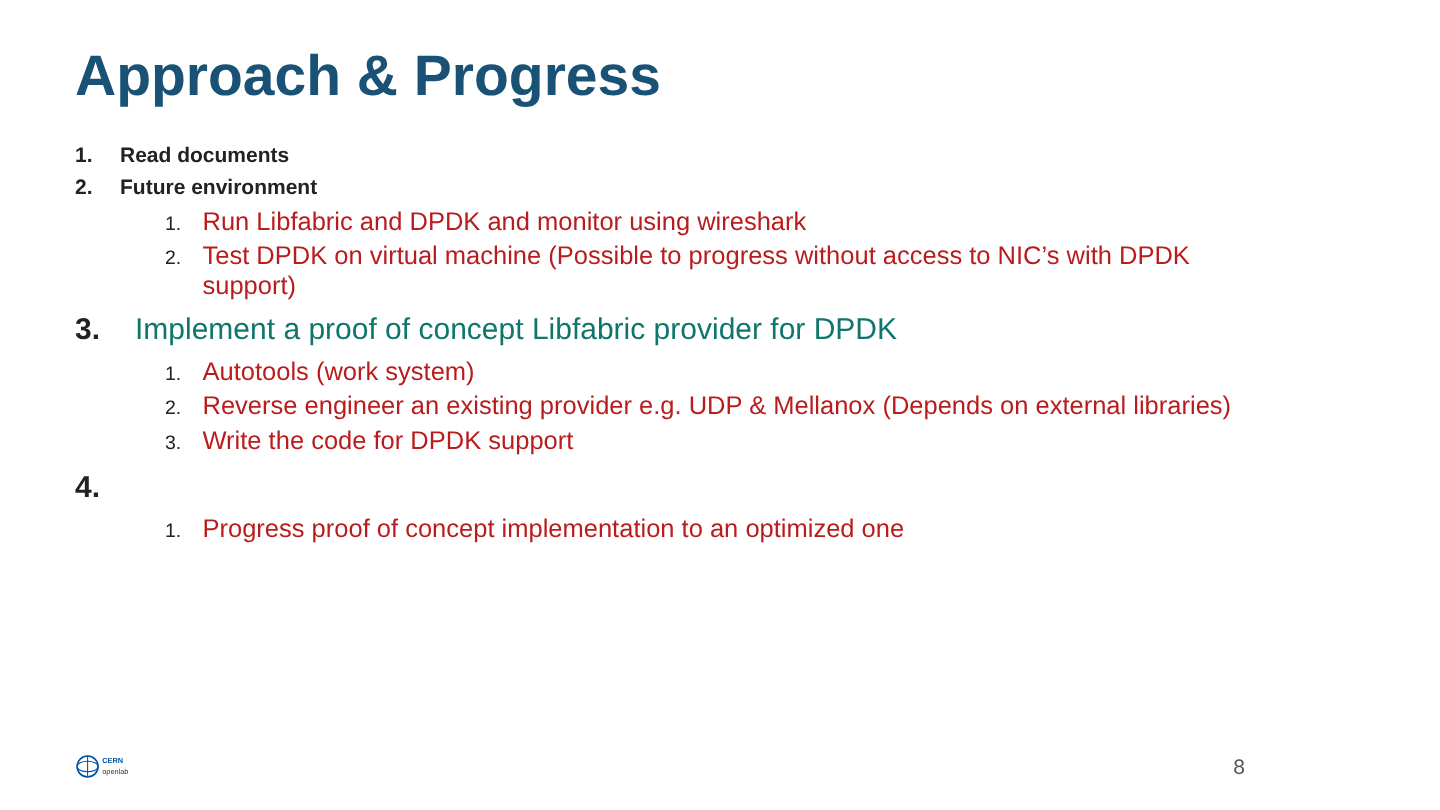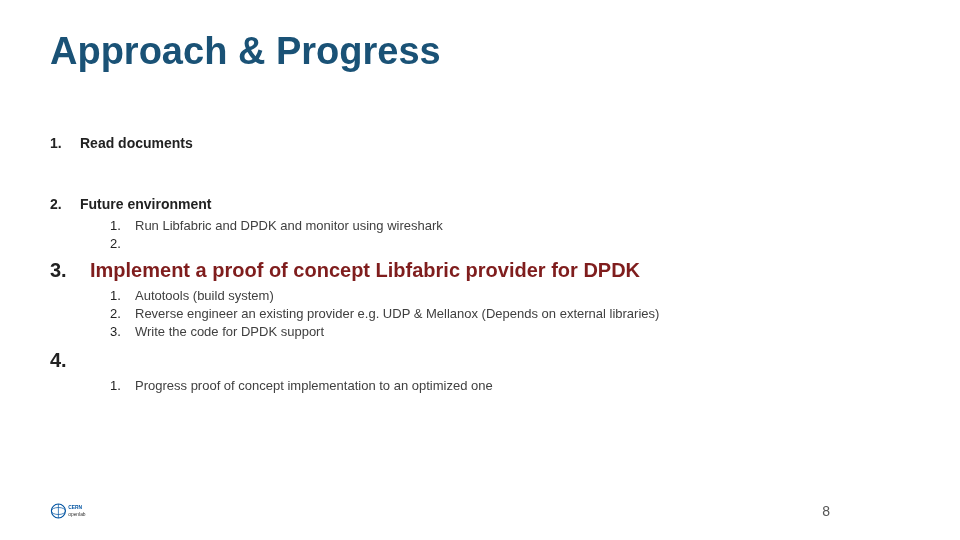--- a/index.html
+++ b/index.html
@@ -46,27 +46,26 @@
     .level1-num {
       font-weight: bold;
       font-size: 14px;
       width: 30px;
       flex-shrink: 0;
     }
 
     .level1-text {
       font-weight: bold;
       font-size: 14px;
-      margin-top: 40px;
     }
 
     .level1-text-large {
       font-size: 20px;
-      font-weight: bold;
-      color: #7f1d1d;
+      font-weight: normal;
+      color: #0f766e;
     }
 
     .sublevel {
       margin-left: 60px;
       margin-bottom: 4px;
     }
 
     .sublevel-row {
       display: flex;
       align-items: baseline;
@@ -74,22 +73,22 @@
     }
 
     .sublevel-num {
       font-size: 13px;
       width: 25px;
       flex-shrink: 0;
       color: #222;
     }
 
     .sublevel-text {
-      font-size: 13px;
-      color: #404040;
+      font-size: 17px;
+      color: #b91c1c;
     }
 
     .section-gap {
       margin-bottom: 10px;
     }
 
     .section-gap-small {
       margin-bottom: 5px;
     }
 
@@ -138,33 +137,34 @@
         <span class="level1-num">2.</span>
         <span class="level1-text">Future environment</span>
       </div>
       <div class="sublevel">
         <div class="sublevel-row">
           <span class="sublevel-num">1.</span>
           <span class="sublevel-text">Run Libfabric and DPDK and monitor using wireshark</span>
         </div>
         <div class="sublevel-row">
           <span class="sublevel-num">2.</span>
+          <span class="sublevel-text">Test DPDK on virtual machine (Possible to progress without access to NIC’s with DPDK support)</span>
         </div>
       </div>
     </div>
 
     <div class="section-gap" style="margin-top: 8px;">
       <div class="level1" style="margin-bottom: 6px;">
         <span class="level1-num" style="font-size:20px; width:40px; flex-shrink:0;">3.</span>
         <span class="level1-text-large">Implement a proof of concept Libfabric provider for DPDK</span>
       </div>
       <div class="sublevel">
         <div class="sublevel-row">
           <span class="sublevel-num">1.</span>
-          <span class="sublevel-text">Autotools (build system)</span>
+          <span class="sublevel-text">Autotools (work system)</span>
         </div>
         <div class="sublevel-row">
           <span class="sublevel-num">2.</span>
           <span class="sublevel-text">Reverse engineer an existing provider e.g. UDP &amp; Mellanox (Depends on external libraries)</span>
         </div>
         <div class="sublevel-row">
           <span class="sublevel-num">3.</span>
           <span class="sublevel-text">Write the code for DPDK support</span>
         </div>
       </div>

